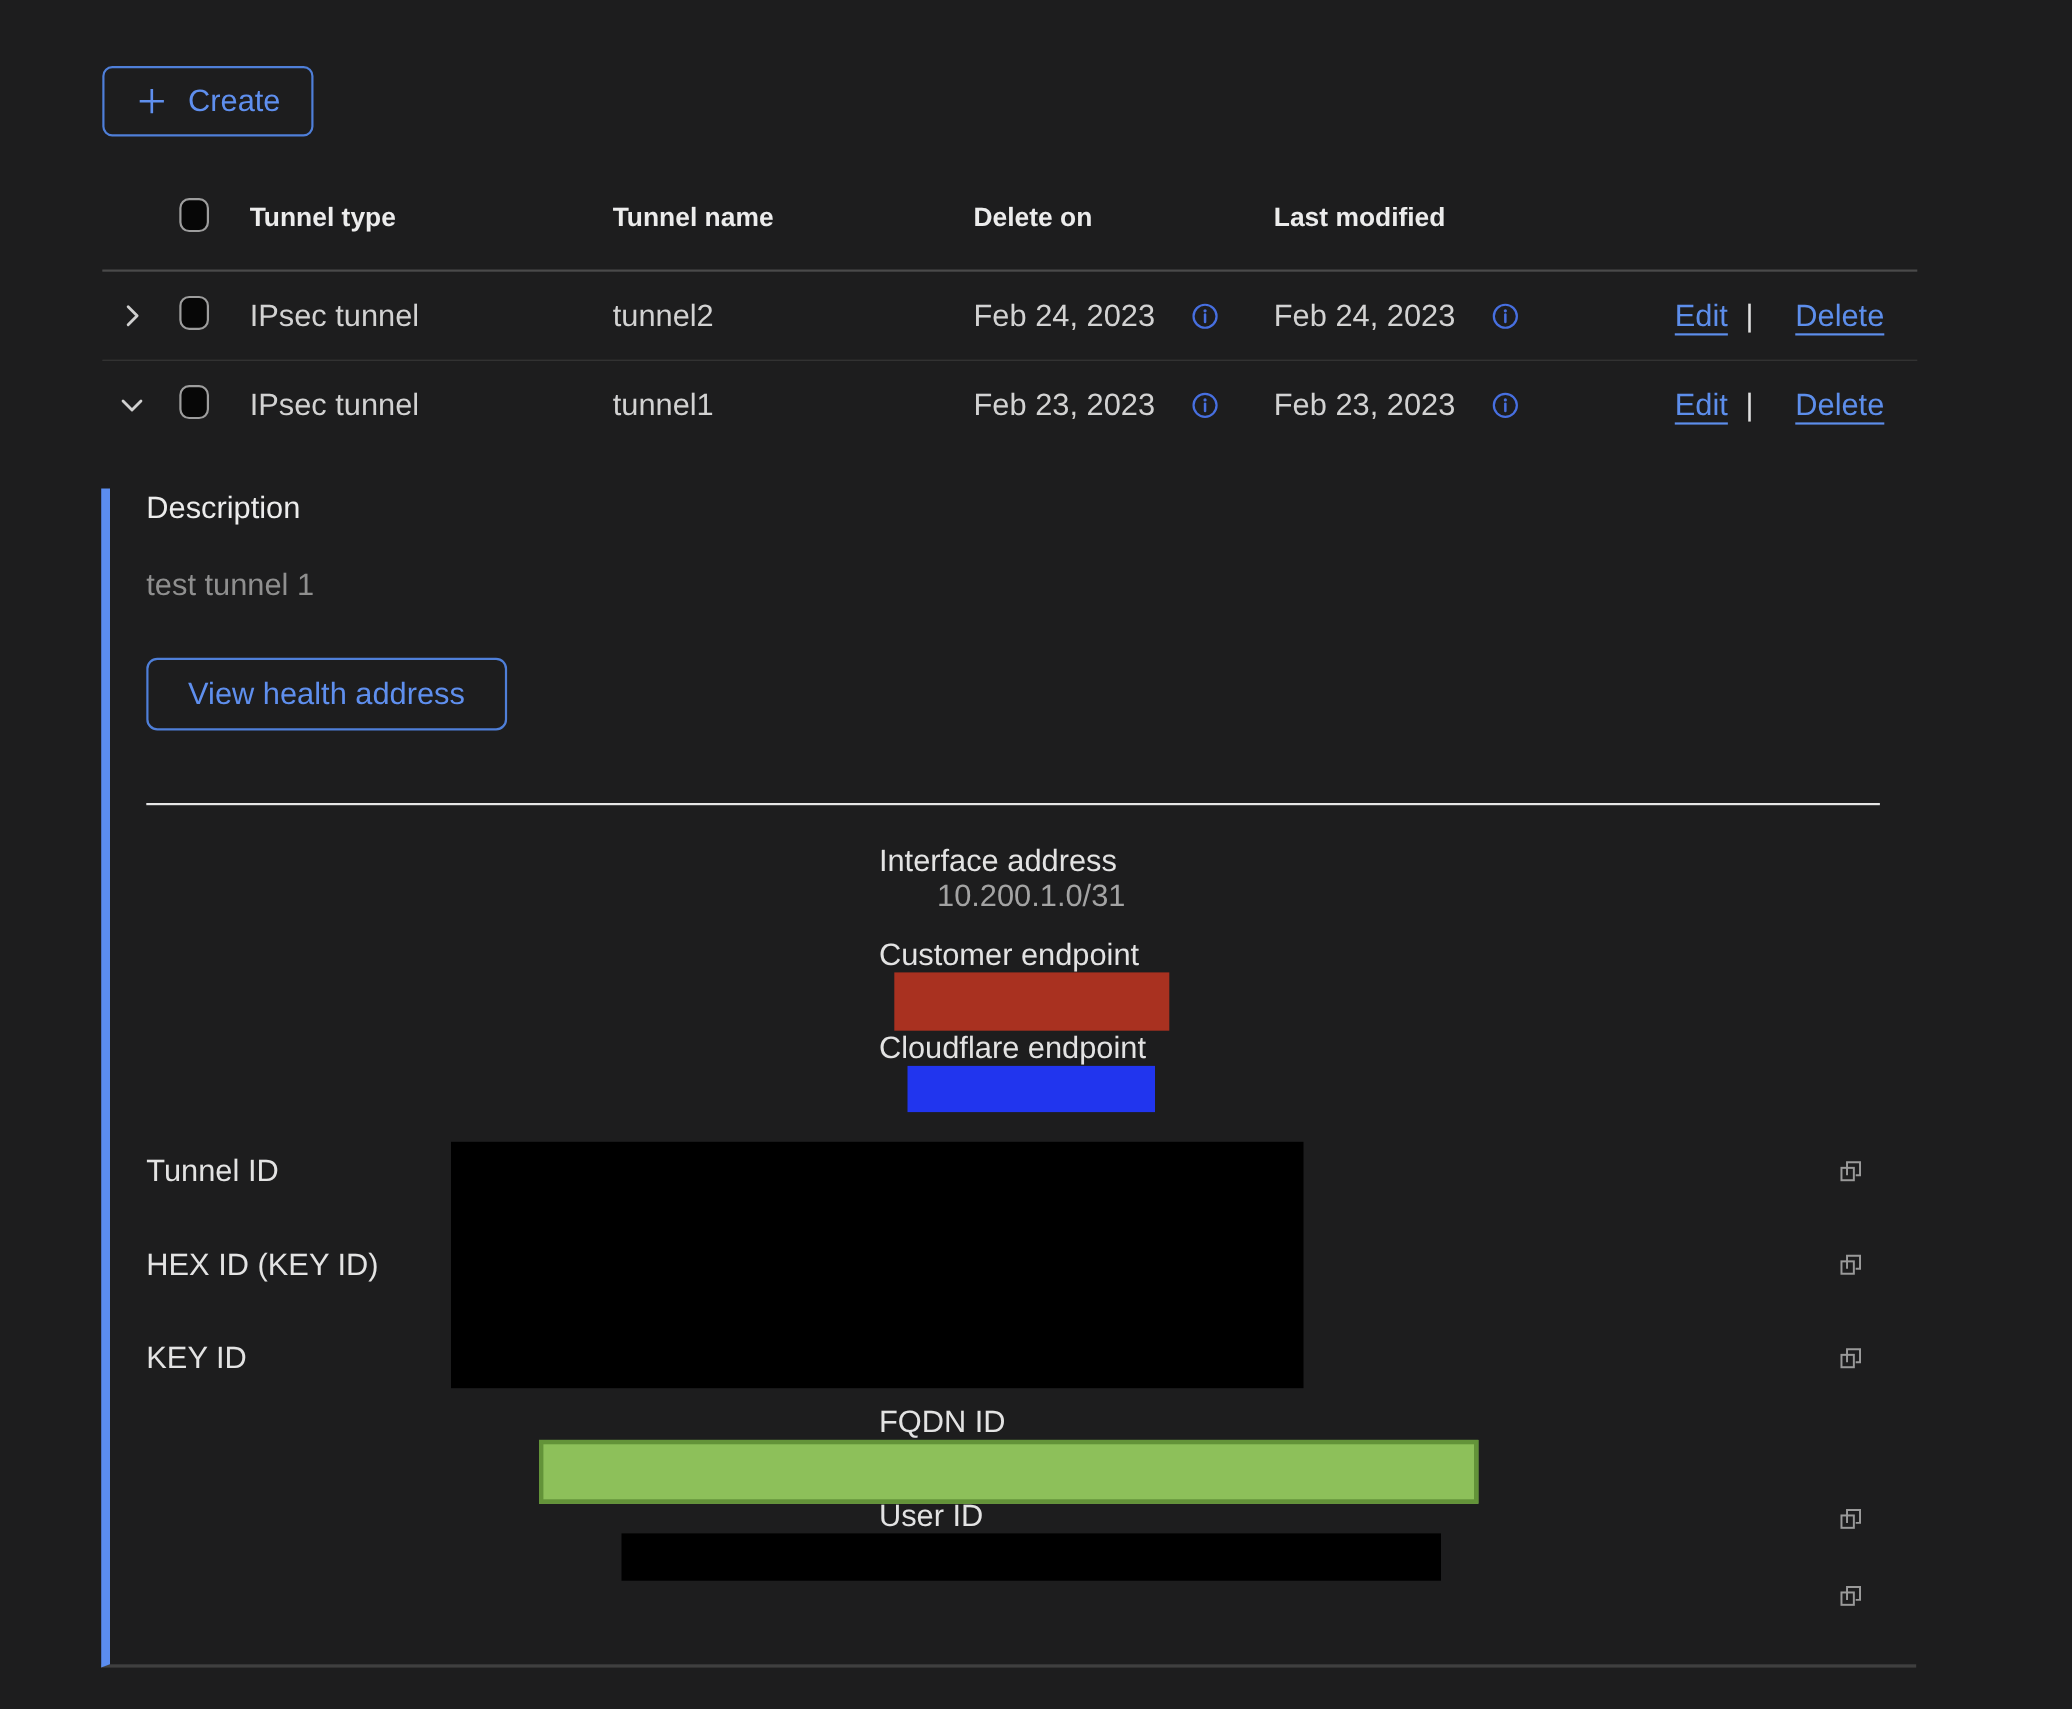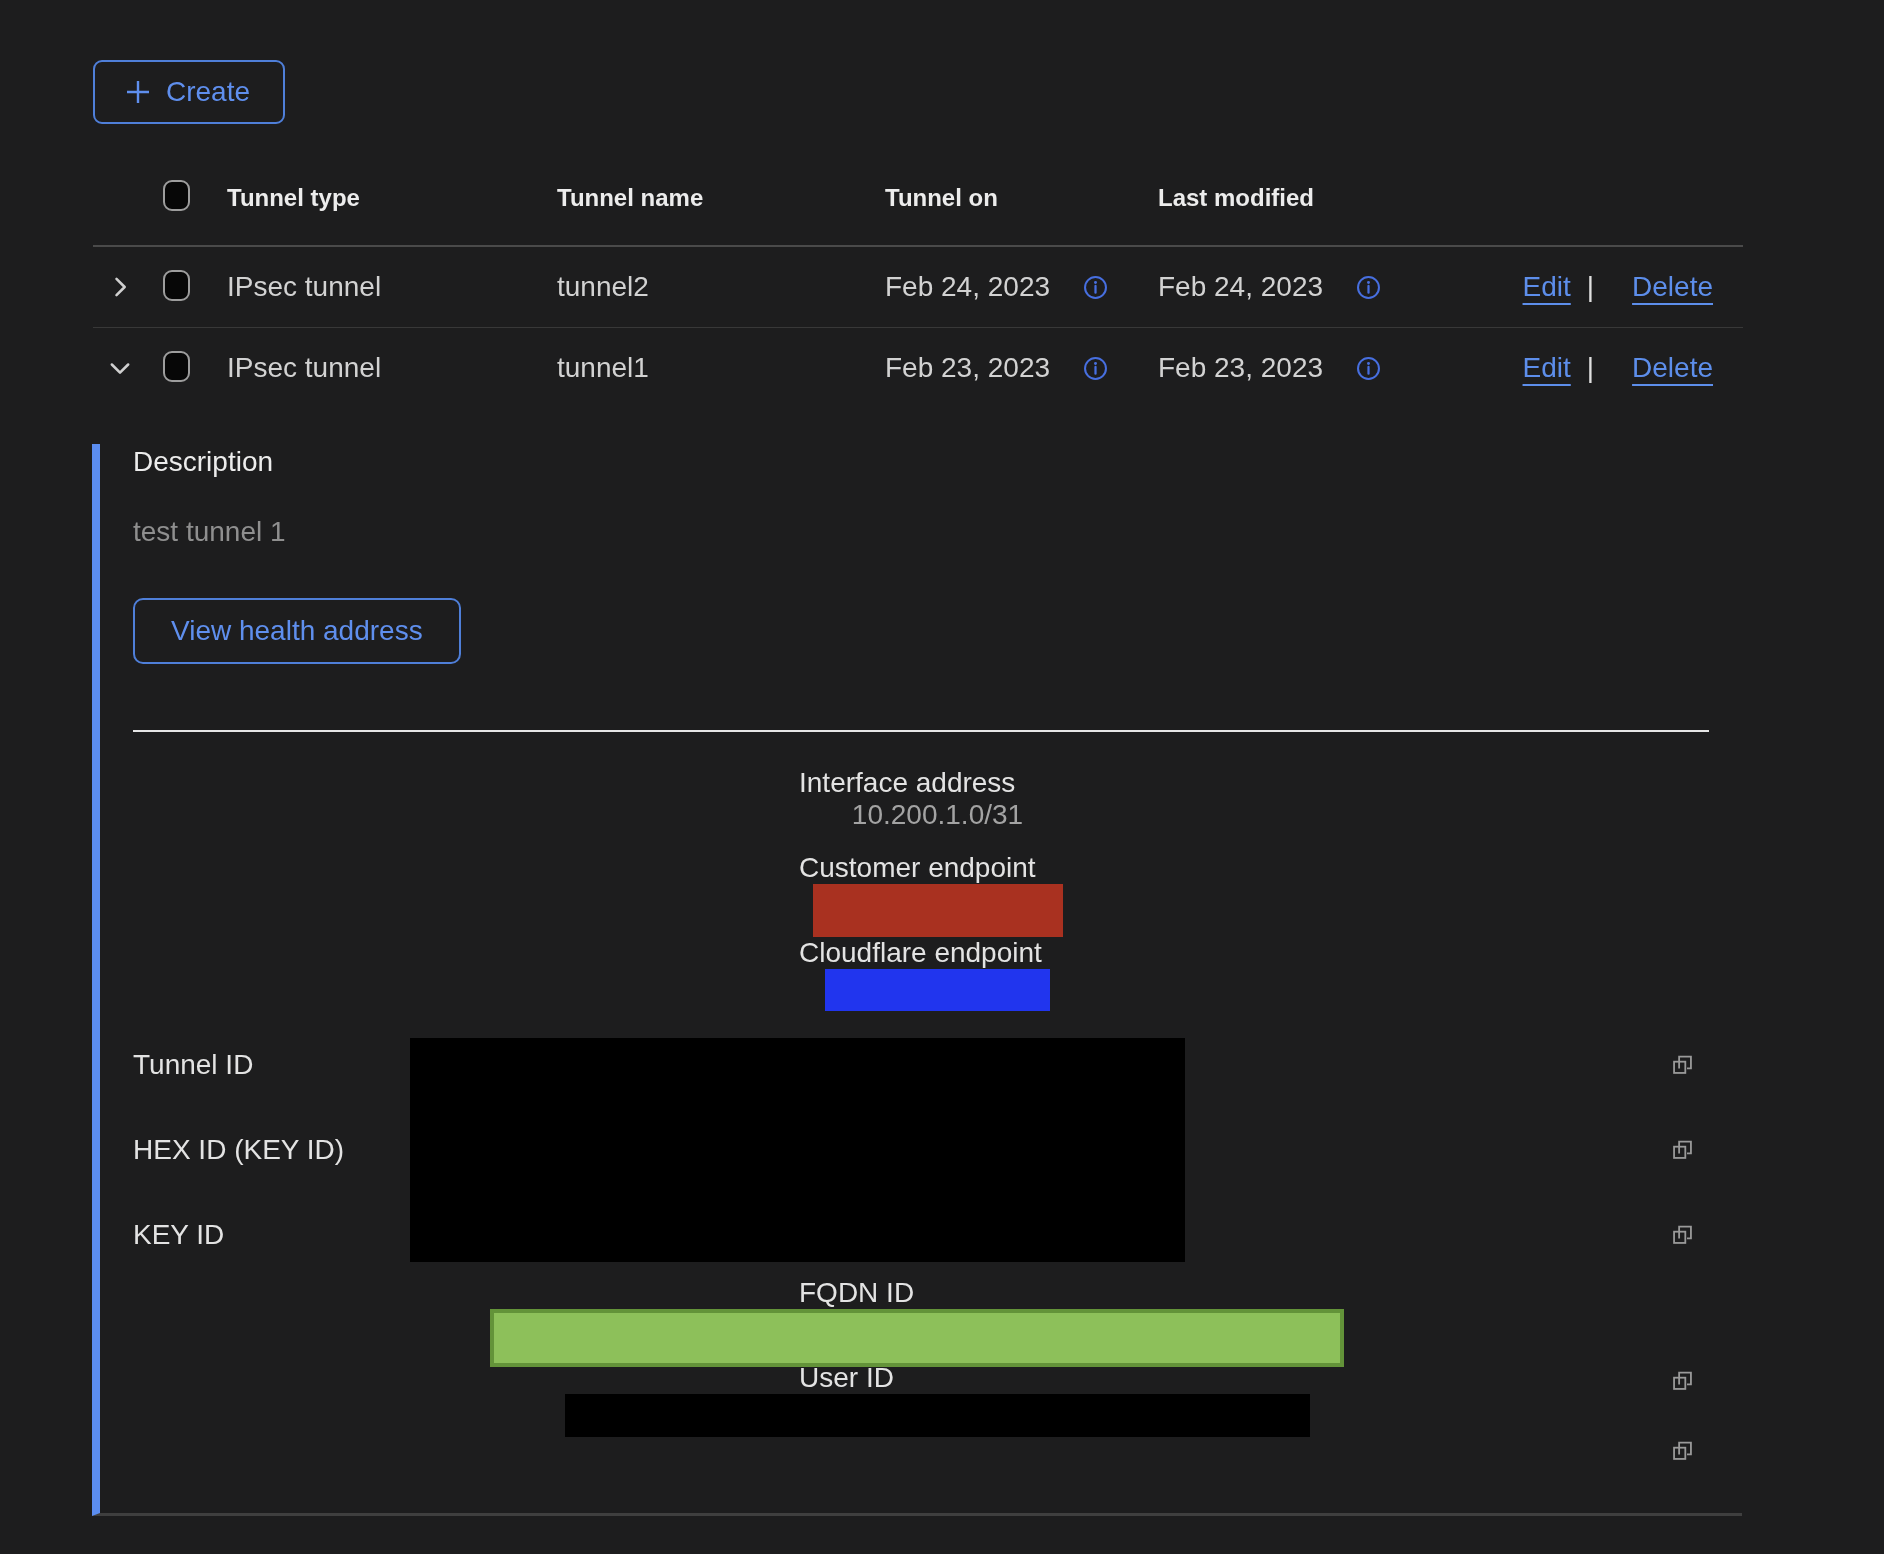--- a/index.html
+++ b/index.html
@@ -1,21 +1,21 @@
 <!DOCTYPE html>
 <html><head>
 <meta charset="utf-8">
 <style>
   html,body{margin:0;padding:0;background:#1d1d1e;}
   .page{position:relative;width:1884px;height:1554px;background:#1d1d1e;
         font-family:"Liberation Sans",sans-serif;color:#d6d6d6;overflow:hidden;}
 
   
   .create-btn{position:absolute;left:93px;top:60px;height:64px;min-width:192px;
-    display:flex;align-items:center;justify-content:flex-start;gap:13px;
+    display:flex;align-items:center;justify-content:space-between;gap:13px;
     background:transparent;border:2px solid #4f7fd9;border-radius:9px;
     color:#5f8fee;font-size:28px;font-family:inherit;cursor:pointer;padding:0 28px;}
 
   
   .table{position:absolute;left:93px;top:150px;width:1650px;}
   .trow{display:grid;grid-template-columns:54px 80px 330px 328px 273px 282px 1fr;
         align-items:center;}
   .thead{height:95px;border-bottom:2px solid #4a4a4a;}
   .thead .hcell{font-size:24px;font-weight:700;color:#ececec;}
   .drow{height:80px;border-bottom:1px solid #383838;}
@@ -75,21 +75,21 @@
     <span>Create</span>
   </button>
 
   <div class="table">
 
     <div class="trow thead">
       <div class="chev-cell"></div>
       <div class="cb-cell"><span class="checkbox"></span></div>
       <div class="hcell">Tunnel type</div>
       <div class="hcell">Tunnel name</div>
-      <div class="hcell">Tunnel on</div>
+      <div class="hcell">Delete on</div>
       <div class="hcell">Last modified</div>
       <div></div>
     </div>
 
     <div class="trow drow">
       <div class="chev-cell">
         <button class="chev-btn">
           <svg width="28" height="28" viewBox="0 0 24 24">
             <polyline points="9,5 16,12 9,19" fill="none" stroke="#d0d0d0" stroke-width="2.2" stroke-linecap="round" stroke-linejoin="round"></polyline>
           </svg>

